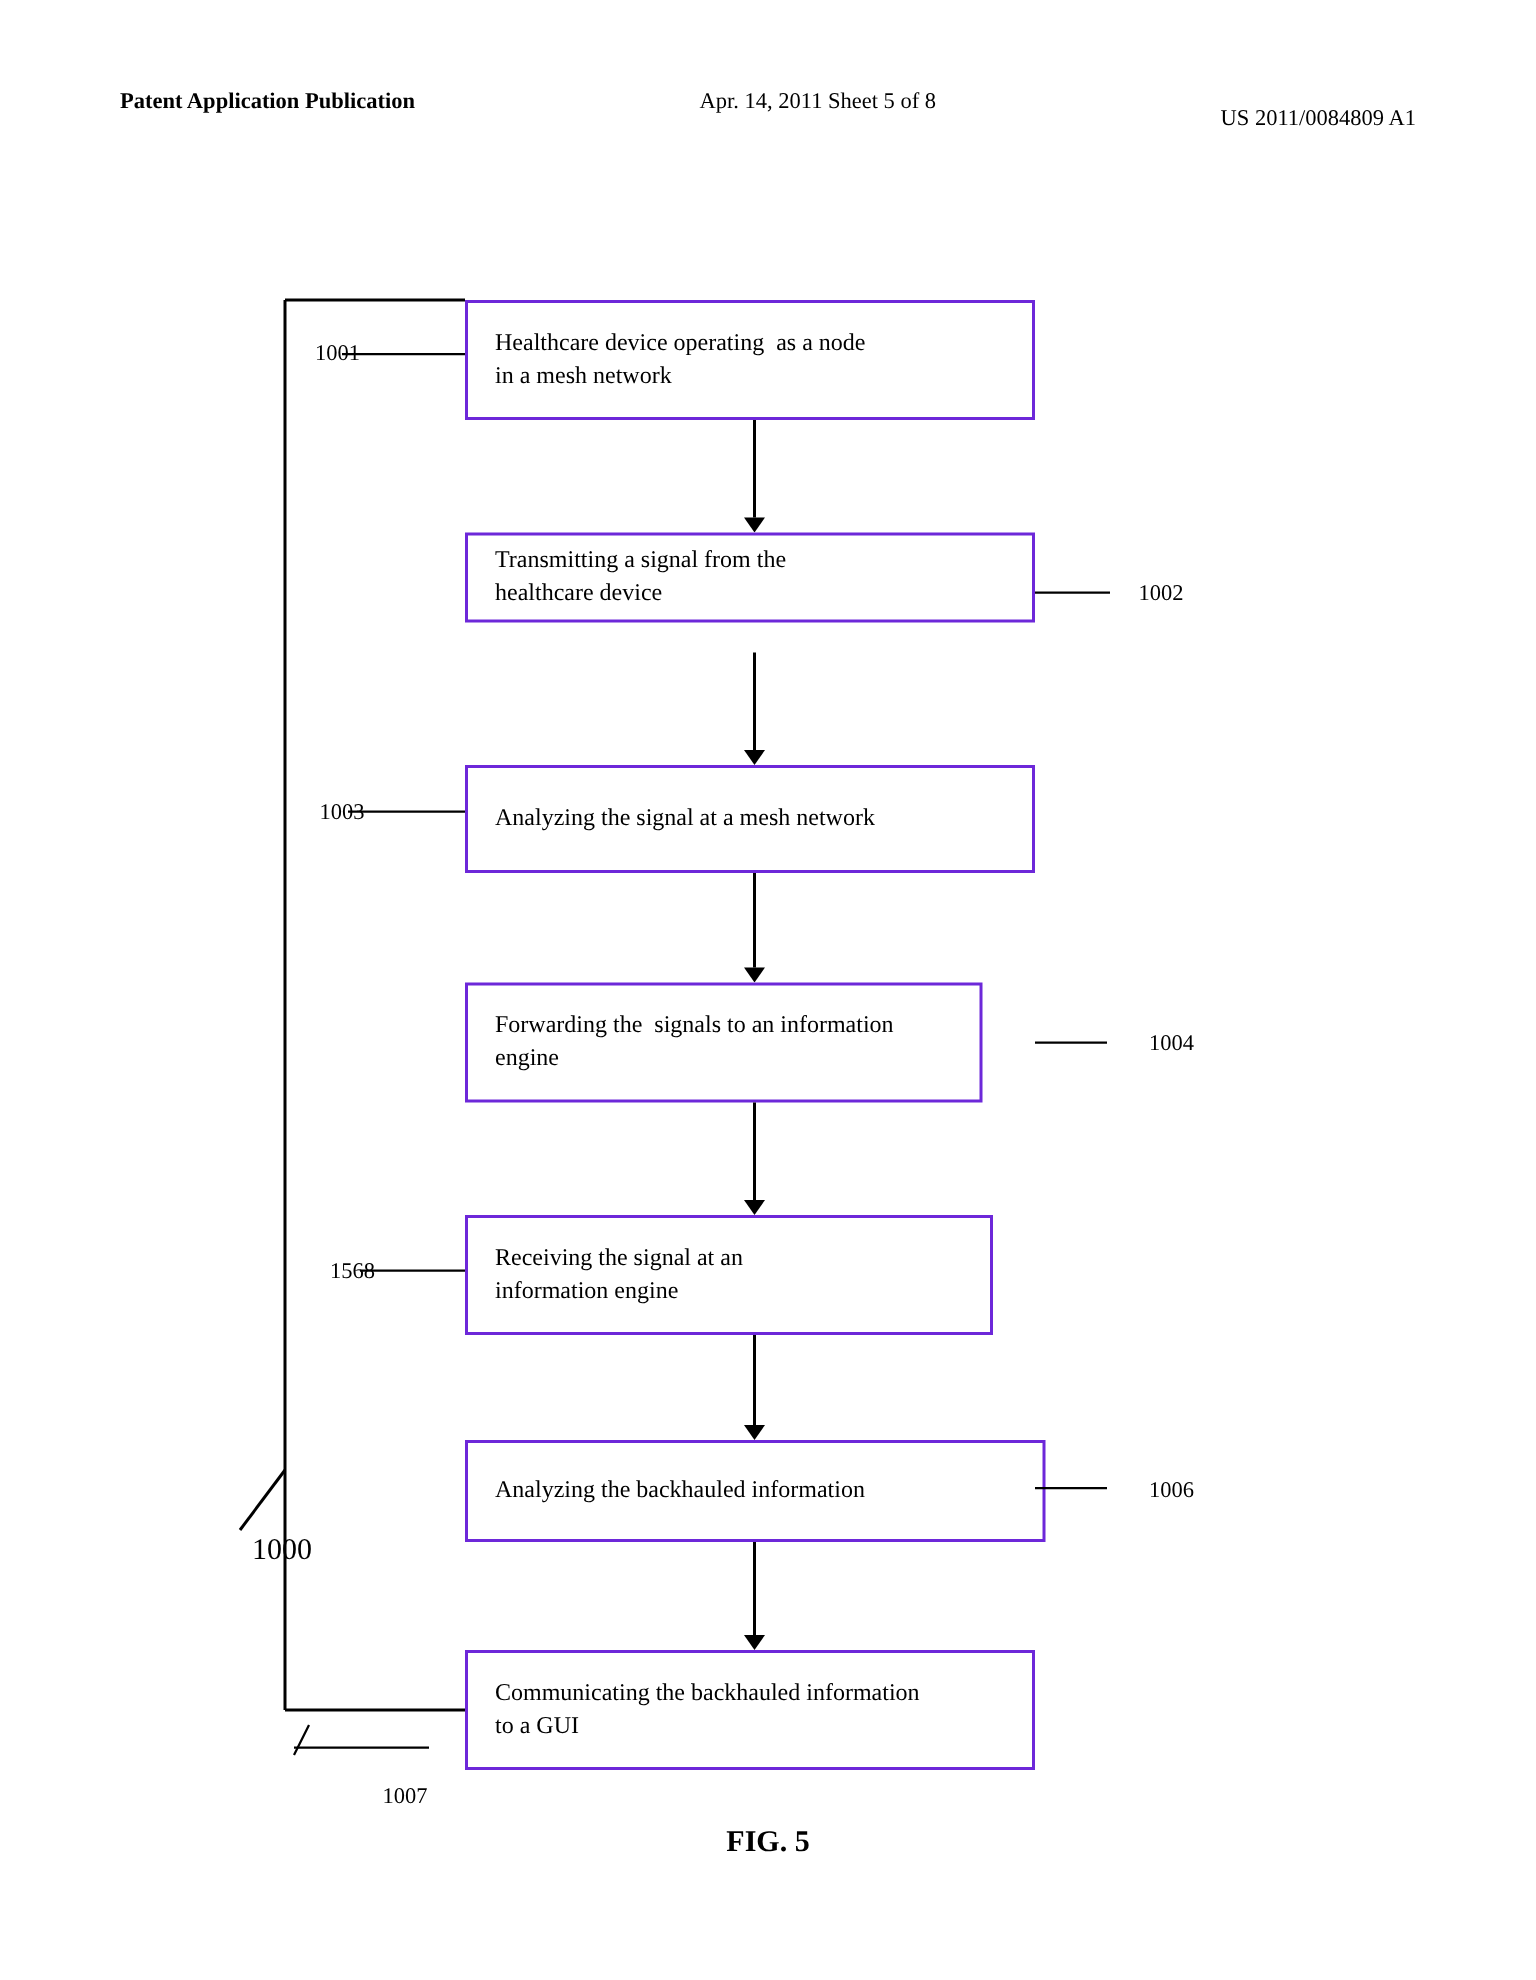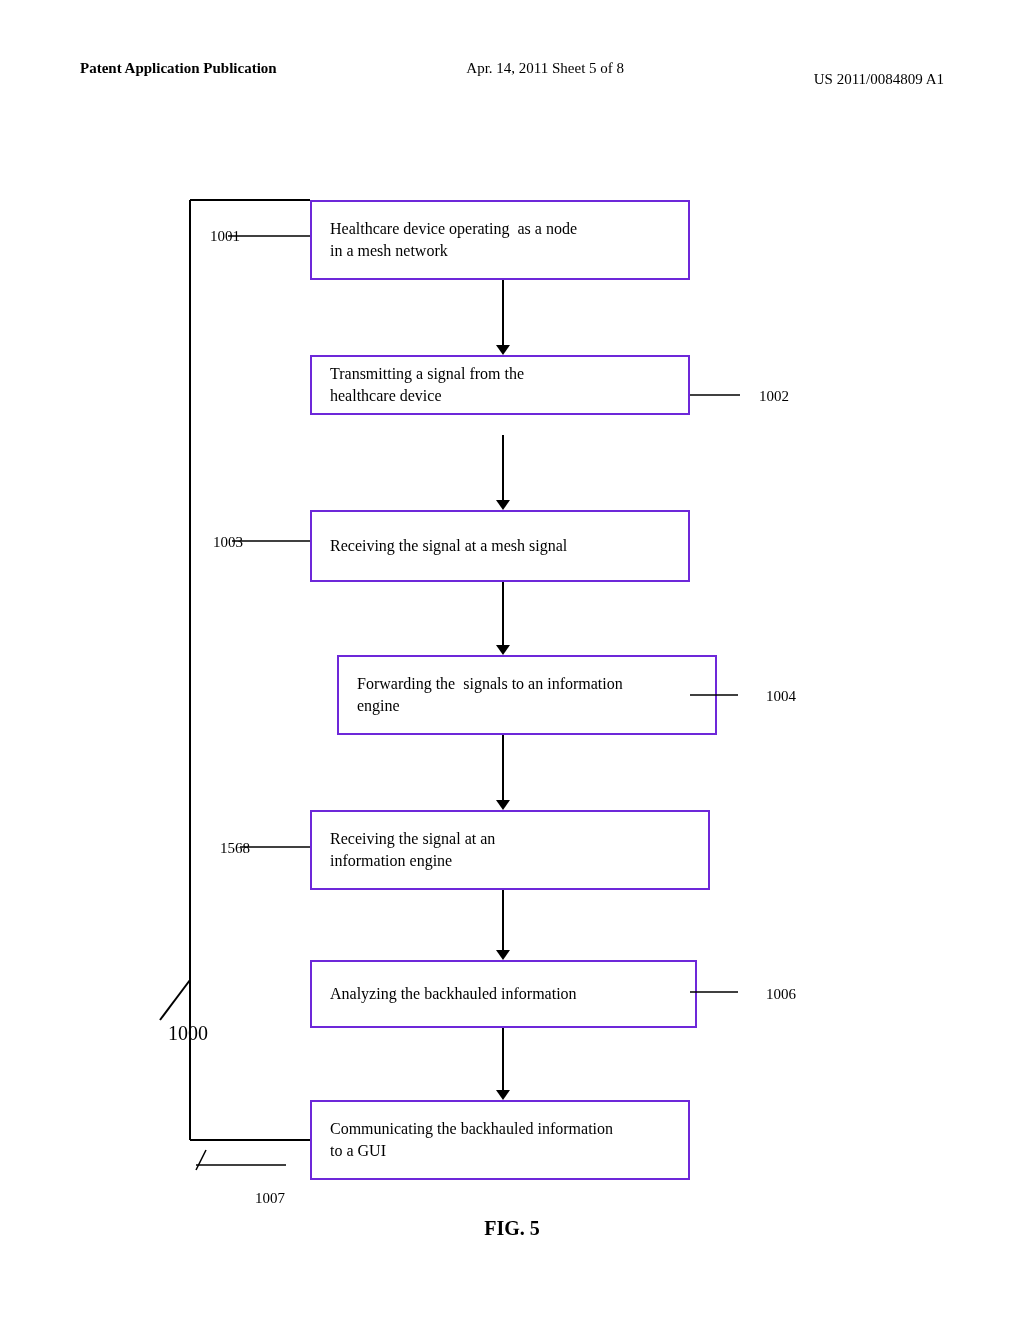--- a/index.html
+++ b/index.html
@@ -119,46 +119,46 @@
   <svg style="position:absolute;top:254px;left:610px;overflow:visible;" width="65" height="2">
     <line x1="0" y1="1" x2="50" y2="1" stroke="#000" stroke-width="1.5"></line>
   </svg>
 
   <div class="arrow-down" style="position:absolute; top:295px; left:416px;">
     <div class="arrow-line" style="height:65px;"></div>
     <div class="arrow-head"></div>
   </div>
 
   <div class="flow-box" style="top:370px; left:230px; width:380px; height:72px;">
-    <span>Receiving  the signal at a mesh signal</span>
+    <span>Analyzing  the signal at a mesh network</span>
   </div>
   <span class="label" style="top:394px; left:133px;">1003</span>
   <svg style="position:absolute;top:400px;left:152px;overflow:visible;" width="78" height="2">
     <line x1="0" y1="1" x2="78" y2="1" stroke="#000" stroke-width="1.5"></line>
   </svg>
 
   <div class="arrow-down" style="position:absolute; top:442px; left:416px;">
     <div class="arrow-line" style="height:63px;"></div>
     <div class="arrow-head"></div>
   </div>
 
-  <div class="flow-box" style="top:515px; left:230px; width:380px; height:80px;margin-left:27px;">
+  <div class="flow-box" style="top:515px; left:230px; width:345px; height:80px;">
     <span>Forwarding the &nbsp;signals to an information<br>engine</span>
   </div>
   <span class="label" style="top:548px; right:148px;">1004</span>
   <svg style="position:absolute;top:554px;left:610px;overflow:visible;" width="58" height="2">
     <line x1="0" y1="1" x2="48" y2="1" stroke="#000" stroke-width="1.5"></line>
   </svg>
 
   <div class="arrow-down" style="position:absolute; top:595px; left:416px;">
     <div class="arrow-line" style="height:65px;"></div>
     <div class="arrow-head"></div>
   </div>
 
-  <div class="flow-box" style="top:670px; left:230px; width:400px; height:80px;">
+  <div class="flow-box" style="top:670px; left:230px; width:352px; height:80px;">
     <span>Receiving the signal at an<br>information engine</span>
   </div>
   <span class="label" style="top:700px; left:140px;">1568</span>
   <svg style="position:absolute;top:706px;left:160px;overflow:visible;" width="70" height="2">
     <line x1="0" y1="1" x2="70" y2="1" stroke="#000" stroke-width="1.5"></line>
   </svg>
 
   <div class="arrow-down" style="position:absolute; top:750px; left:416px;">
     <div class="arrow-line" style="height:60px;"></div>
     <div class="arrow-head"></div>

